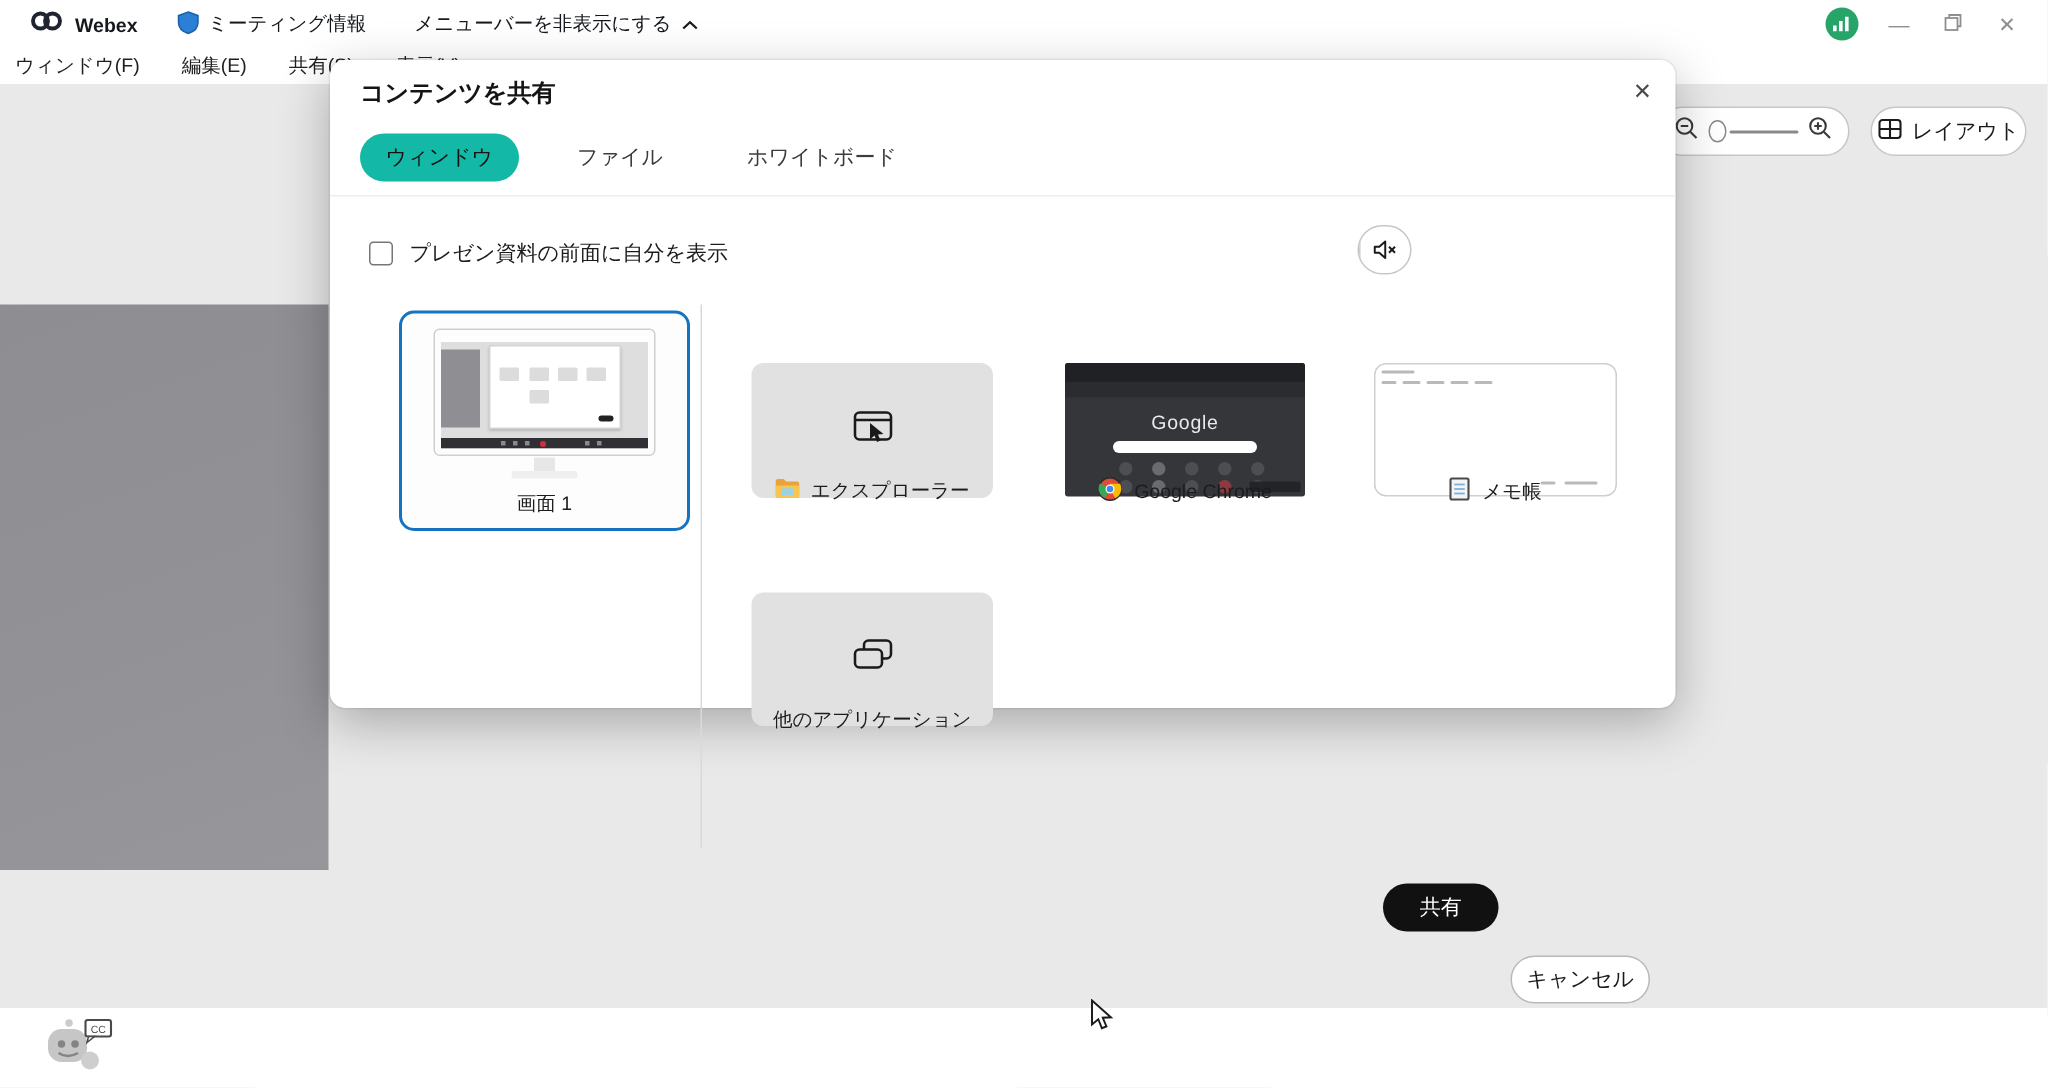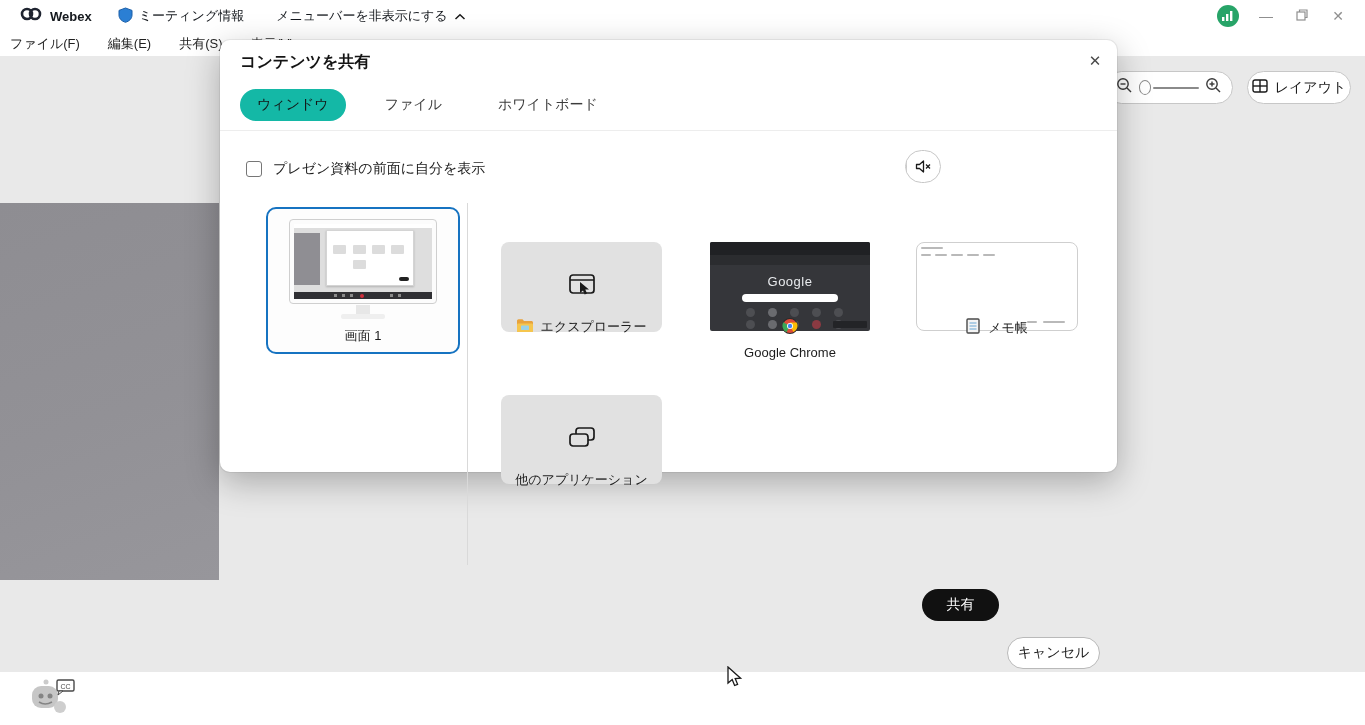--- a/index.html
+++ b/index.html
@@ -140,21 +140,21 @@
       <svg width="12" height="12" viewBox="0 0 12 12">
           <rect x="1" y="3" width="8" height="8" fill="none" stroke="#8f8f8f" stroke-width="1.2"></rect>
           <path d="M3.5 3 V1 H11 V8.5 H9" fill="none" stroke="#8f8f8f" stroke-width="1.2"></path>
         </svg>
     </span>
     <span class="winctl">✕</span>
   </div>
 </div>
 
 <div id="menubar" class="abs">
-  <span>ファイル(F)</span>
+  <span>ウィンドウ(F)</span>
   <span>編集(E)</span>
   <span>共有(S)</span>
   <span>表示(V)</span>
 </div>
 
 <div id="stage" class="abs"></div>
 <div id="self-video" class="abs"></div>
 
 <div id="zoom-pill" class="abs stage-pill">
   <span>
@@ -274,21 +274,21 @@
     <div class="cr-ico" style="left:80px; top:66px;"></div>
     <div class="cr-ico" style="left:102px; top:66px;"></div>
     <div class="cr-ico" style="left:124px; top:66px;"></div>
     <div class="cr-ico" style="left:36px; top:78px;"></div>
     <div class="cr-ico" style="left:58px; top:78px; background:#6a6b6f;"></div>
     <div class="cr-ico" style="left:80px; top:78px;"></div>
     <div class="cr-ico" style="left:102px; top:78px; background:#8b3a42;"></div>
     <div class="cr-ico" style="left:124px; top:78px;"></div>
     <div class="cr-foot"></div>
   </div>
-  <div class="abs lbl-abs win-label" style="left:490px; top:278px; width:160px;flex-direction:column;">
+  <div class="abs lbl-abs win-label" style="left:490px; top:278px; width:160px;">
     <span>
       <svg width="16" height="16" viewBox="0 0 16 16">
           <circle cx="8" cy="8" r="8" fill="#2a2a2a"></circle>
           <circle cx="8" cy="8" r="7" fill="#dd4b39"></circle>
           <path d="M8 8 L1.3 4.2 A7 7 0 0 0 4.6 14.1 Z" fill="#3aa757"></path>
           <path d="M8 8 L11.5 14.1 A7 7 0 0 0 14.7 4.5 L8 4.5 Z" fill="#fbbc05"></path>
           <circle cx="8" cy="8" r="3" fill="#fff"></circle>
           <circle cx="8" cy="8" r="2.2" fill="#4285f4"></circle>
         </svg>
     </span>

